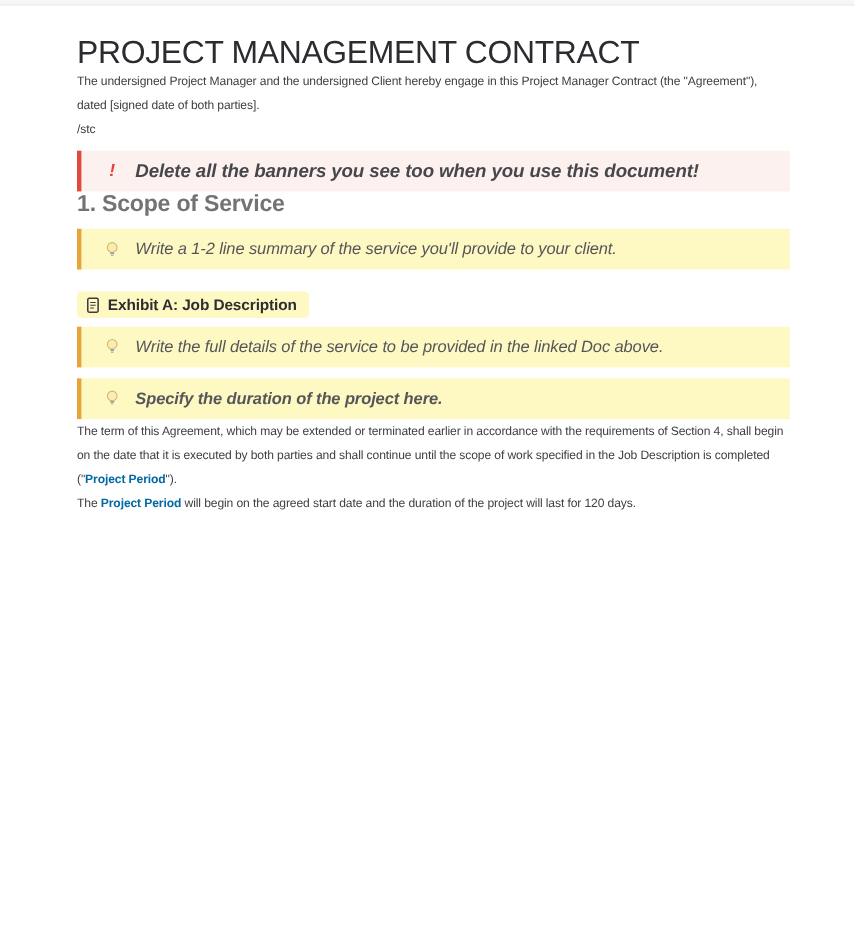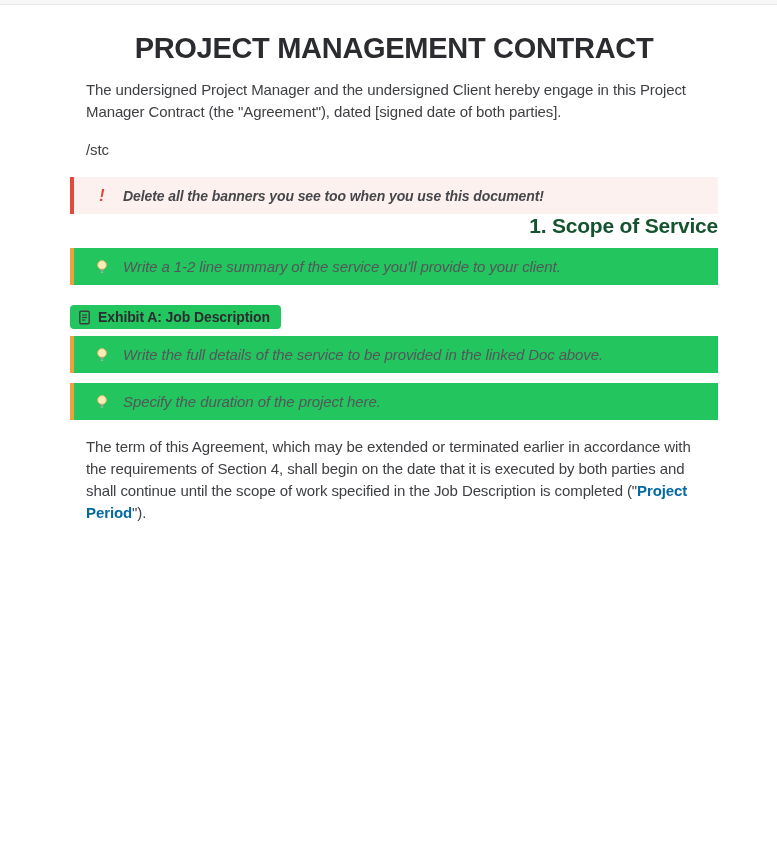--- a/index.html
+++ b/index.html
@@ -19,30 +19,29 @@
     background: #f6f6f7;
     border-bottom: 1px solid #e9e9eb;
   }
   .doc {
     padding: 22px 59px 30px 70px;
   }
   .doc-title {
     margin: 6px 0 0 0;
     font-size: 29px;
     line-height: 30px;
-    font-weight: 700;
+    font-weight: 400;
     letter-spacing: -0.3px;
-    text-align: center;
     color: #2b2c30;
   }
   p.body-text {
-    font-size: 15px;
+    font-size: 11px;
     line-height: 22px;
     letter-spacing: -0.1px;
-    margin: 16px;
+    margin: 0;
     color: #3f4044;
     max-width: 648px;
   }
   .mt-p1 { margin-top: 30px; }
   .mt-p2 { margin-top: 22px; }
   .slash-line { display: block; }
   .wavy {
     text-decoration-style: wavy;
     text-decoration-color: #e23b2e;
     text-decoration-thickness: 1px;
@@ -56,72 +55,71 @@
     box-sizing: border-box;
     padding: 6px 16px 6px 20px;
     max-width: 648px;
   }
   .banner-alert {
     margin-top: 8px;
     background: #fdf1f0;
     border-left: 4px solid #e2493e;
   }
   .banner-tip {
-    background: #22c55e;
+    background: #fef9c3;
     border-left: 4px solid #e8a33c;
   }
   .mt-tip1 { margin-top: 10px; }
   .mt-tip2 { margin-top: 7px; }
-  .mt-tip3 { margin-top: 10px; }
+  .mt-tip3 { margin-top: 10px; font-weight: bold; }
   .banner .icon {
     flex: 0 0 auto;
     margin-right: 13px;
     display: inline-flex;
     align-items: center;
     justify-content: center;
     width: 16px;
   }
   .excl {
     color: #e0453a;
     font-weight: 700;
     font-style: italic;
     font-size: 16px;
     line-height: 1;
   }
   .banner-alert .banner-text {
-    font-size: 14px;
+    font-size: 17px;
     font-style: italic;
     font-weight: 700;
     color: #46474b;
     letter-spacing: -0.1px;
   }
   .banner-tip .banner-text {
     font-size: 15px;
     font-style: italic;
     color: #55565a;
     letter-spacing: -0.1px;
   }
   h2.section-heading {
     margin: 0;
     font-size: 21px;
     line-height: 24px;
     font-weight: 700;
-    color: #14532d;
+    color: #737373;
     letter-spacing: -0.2px;
-    text-align: right;
   }
   .mt-h2a { margin-top: 36px; }
   .mt-h2b { margin-top: 36px; }
   .mt-p3 { margin-top: 24px; }
   .chip-row { margin-top: 20px; }
   .chip {
     display: inline-flex;
     align-items: center;
     gap: 7px;
-    background: #22c55e;
+    background: #fef9c3;
     border-radius: 4px;
     padding: 4px 11px 4px 8px;
     cursor: pointer;
   }
   .chip-label {
     font-size: 14px;
     font-weight: 700;
     color: #2c2d30;
     letter-spacing: -0.1px;
   }
@@ -197,14 +195,15 @@
           <circle cx="7" cy="6" r="4.4" fill="#f9ecb8" stroke="#d9b765" stroke-width="1"></circle>
           <rect x="5.2" y="10.6" width="3.6" height="1.5" rx="0.6" fill="#9a9ba0"></rect>
           <rect x="5.8" y="12.6" width="2.4" height="1.2" rx="0.5" fill="#b4b5b9"></rect>
         </svg>
     </span>
     <span class="banner-text">Specify the duration of the project here.</span>
   </div>
 
   <p class="body-text mt-p4"><span>The term of this Agreement, which may be extended or terminated earlier in accordance with the requirements of Section 4, shall begin on the date that it is executed by both parties and shall continue until the scope of work specified in the Job Description is completed ("</span><span class="b">Project Period</span><span>").</span></p>
 
+  <p class="body-text mt-p5"><span>The </span><span class="b">Project Period</span><span> will begin on the agreed start date and the duration of the project will last for 120 days.</span></p>
 
 </div>
 
 </body></html>

